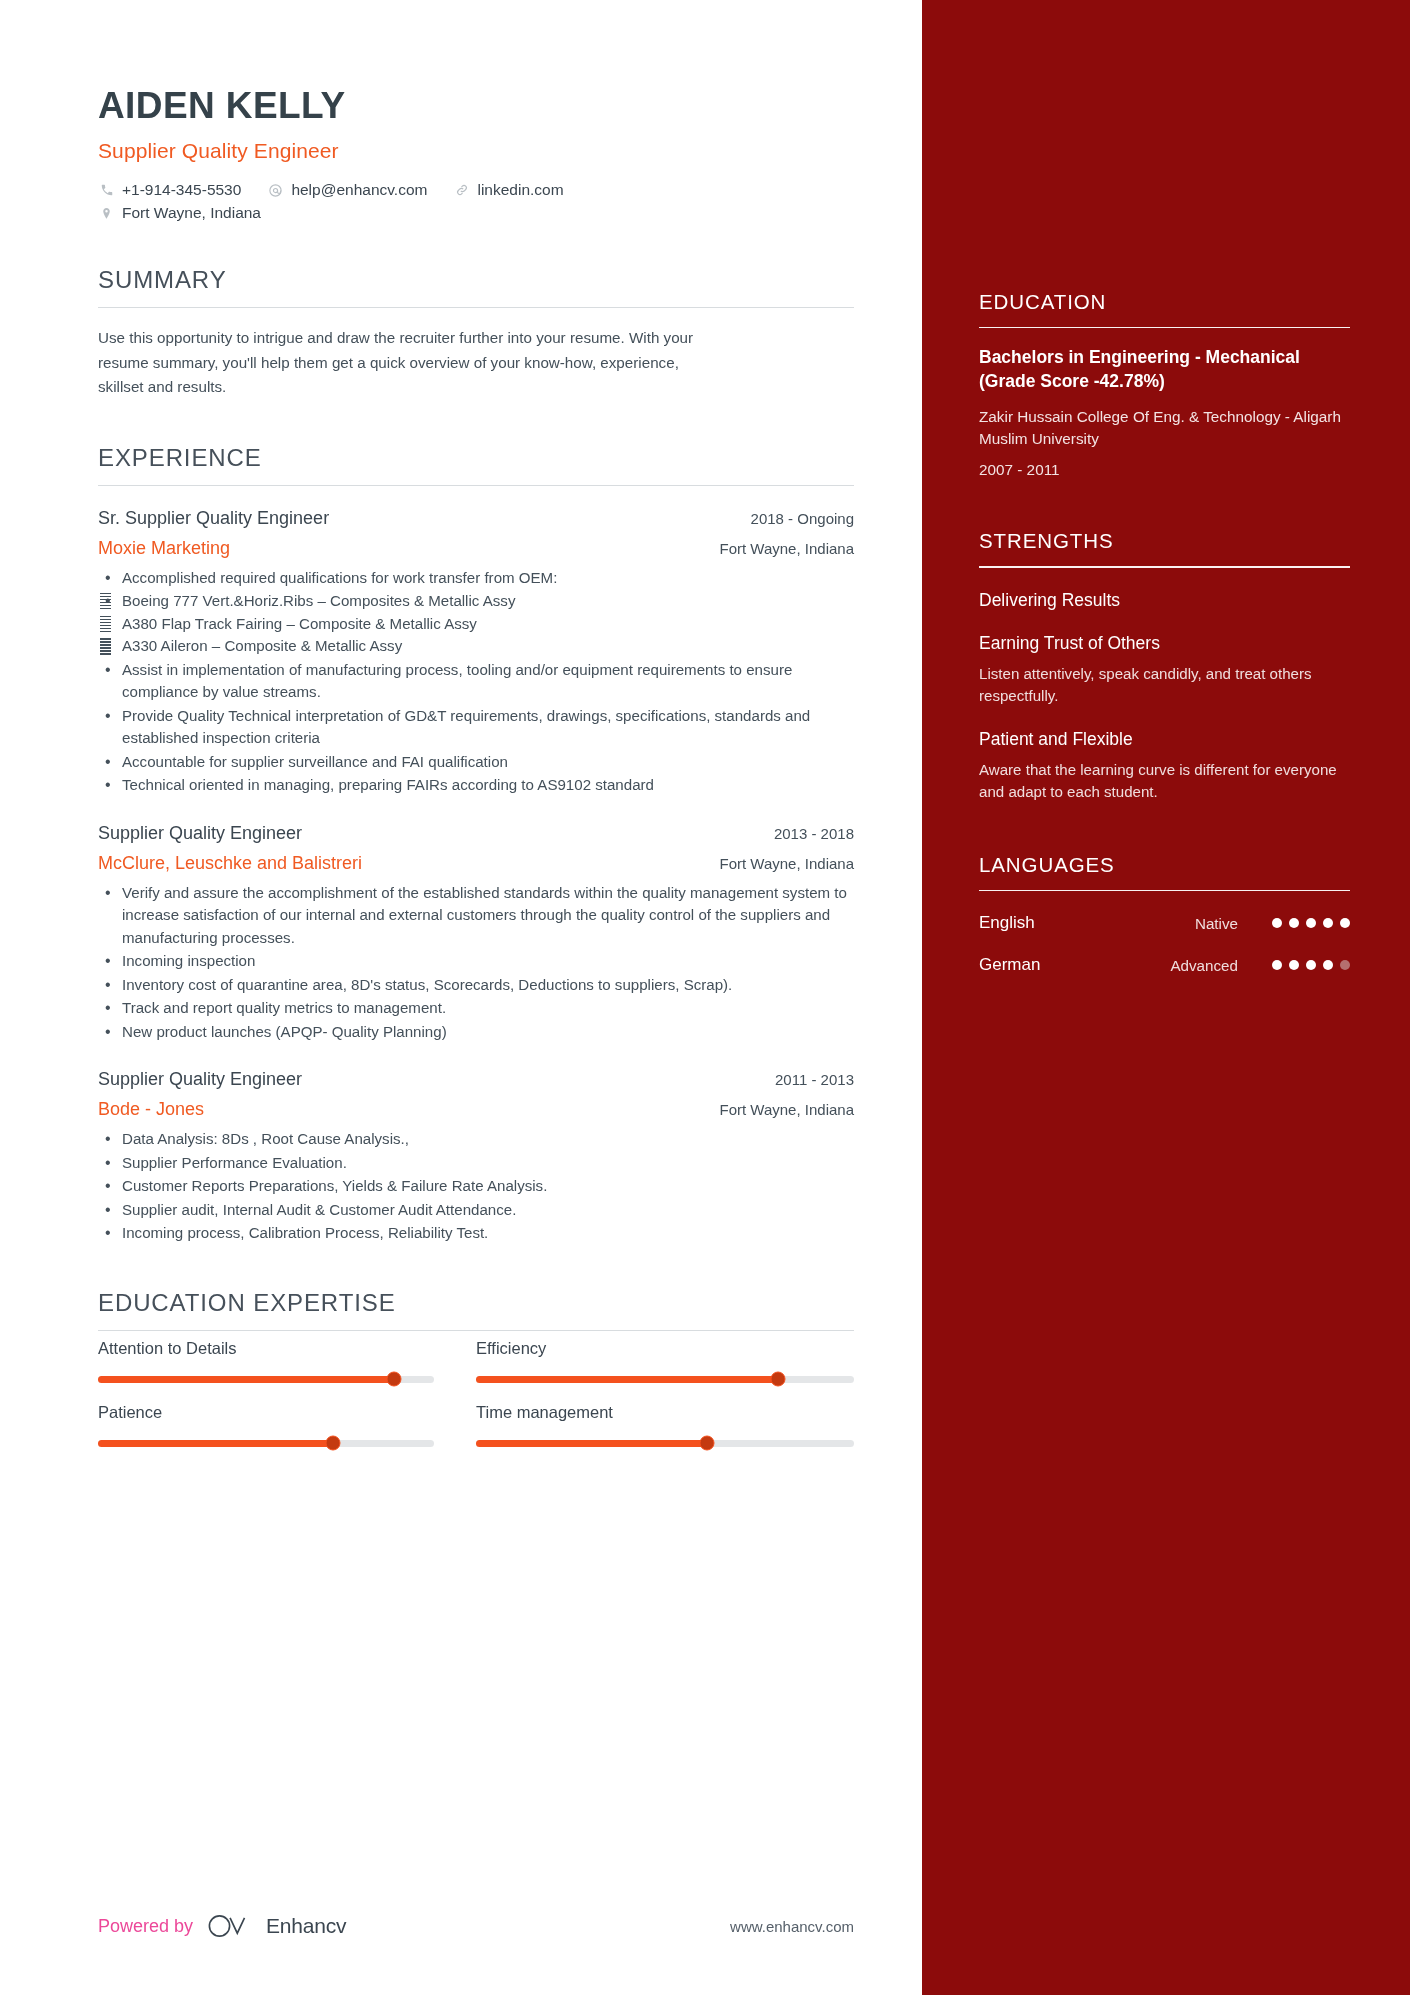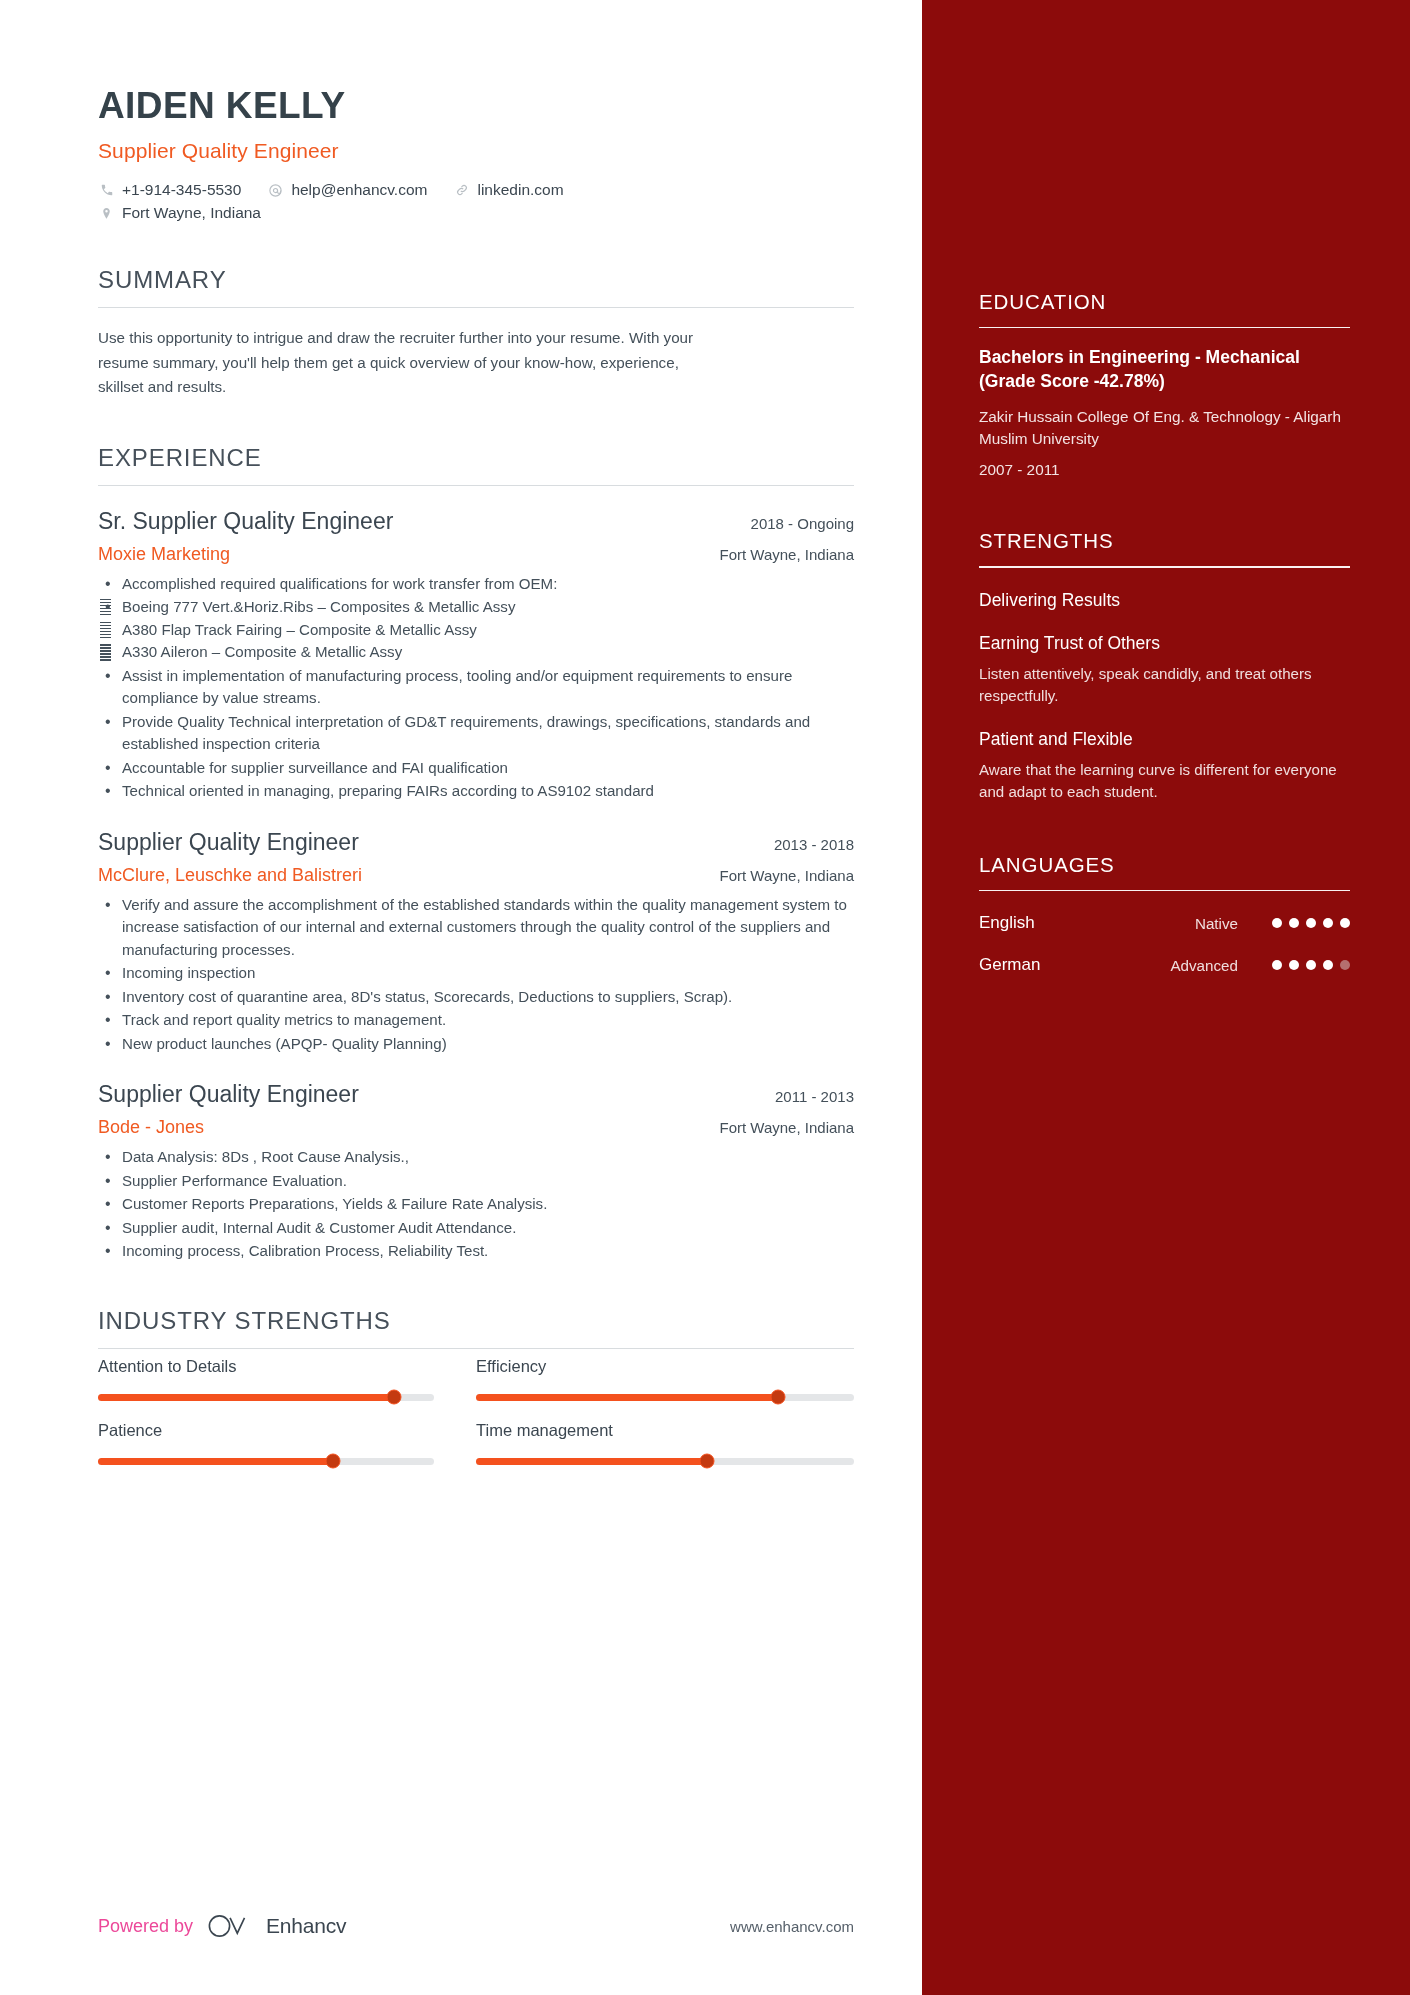--- a/index.html
+++ b/index.html
@@ -39,21 +39,21 @@
   .sec-rule { height: 1px; background: #d8dcdf; margin-top: 13px; }
 
   .summary-text {
     font-size: 15.2px; line-height: 1.62; color: #44505a; margin-top: 18px;
     max-width: 620px;
   }
 
   .job { margin-top: 26px; }
   .job.first { margin-top: 22px; }
   .job-row { display: flex; justify-content: space-between; align-items: baseline; }
-  .job-role { font-size: 23px; color: #3b4650; }
+  .job-role { font-size: 18px; color: #3b4650; }
   .job-dates { font-size: 15px; color: #44505a; white-space: nowrap; }
   .job-row2 { display: flex; justify-content: space-between; align-items: baseline; margin-top: 9px; }
   .job-company { font-size: 18px; color: #f05a22; }
   .job-loc { font-size: 15px; color: #44505a; white-space: nowrap; }
 
   ul.bullets { list-style: none; margin-top: 8px; }
   ul.bullets > li {
     position: relative; padding-left: 24px; margin-bottom: 1px;
     font-size: 15.1px; line-height: 1.49; color: #44505a;
   }
@@ -239,21 +239,21 @@
       </div>
       <ul class="bullets">
         <li>Data Analysis: 8Ds , Root Cause Analysis.,</li>
         <li>Supplier Performance Evaluation.</li>
         <li>Customer Reports Preparations, Yields &amp; Failure Rate Analysis.</li>
         <li>Supplier audit, Internal Audit &amp; Customer Audit Attendance.</li>
         <li>Incoming process, Calibration Process, Reliability Test.</li>
       </ul>
     </div>
 
-    <div class="sec-title">INDUSTRY STRENGTHS</div>
+    <div class="sec-title">EDUCATION EXPERTISE</div>
     <div class="sec-rule"></div>
     <div class="skillbars">
       <div class="skillbar">
         <div class="sb-label">Attention to Details</div>
         <div class="sb-track">
           <div class="sb-fill" style="width: 88%;"></div>
           <div class="sb-knob" style="left: 88%;"></div>
         </div>
       </div>
       <div class="skillbar">

